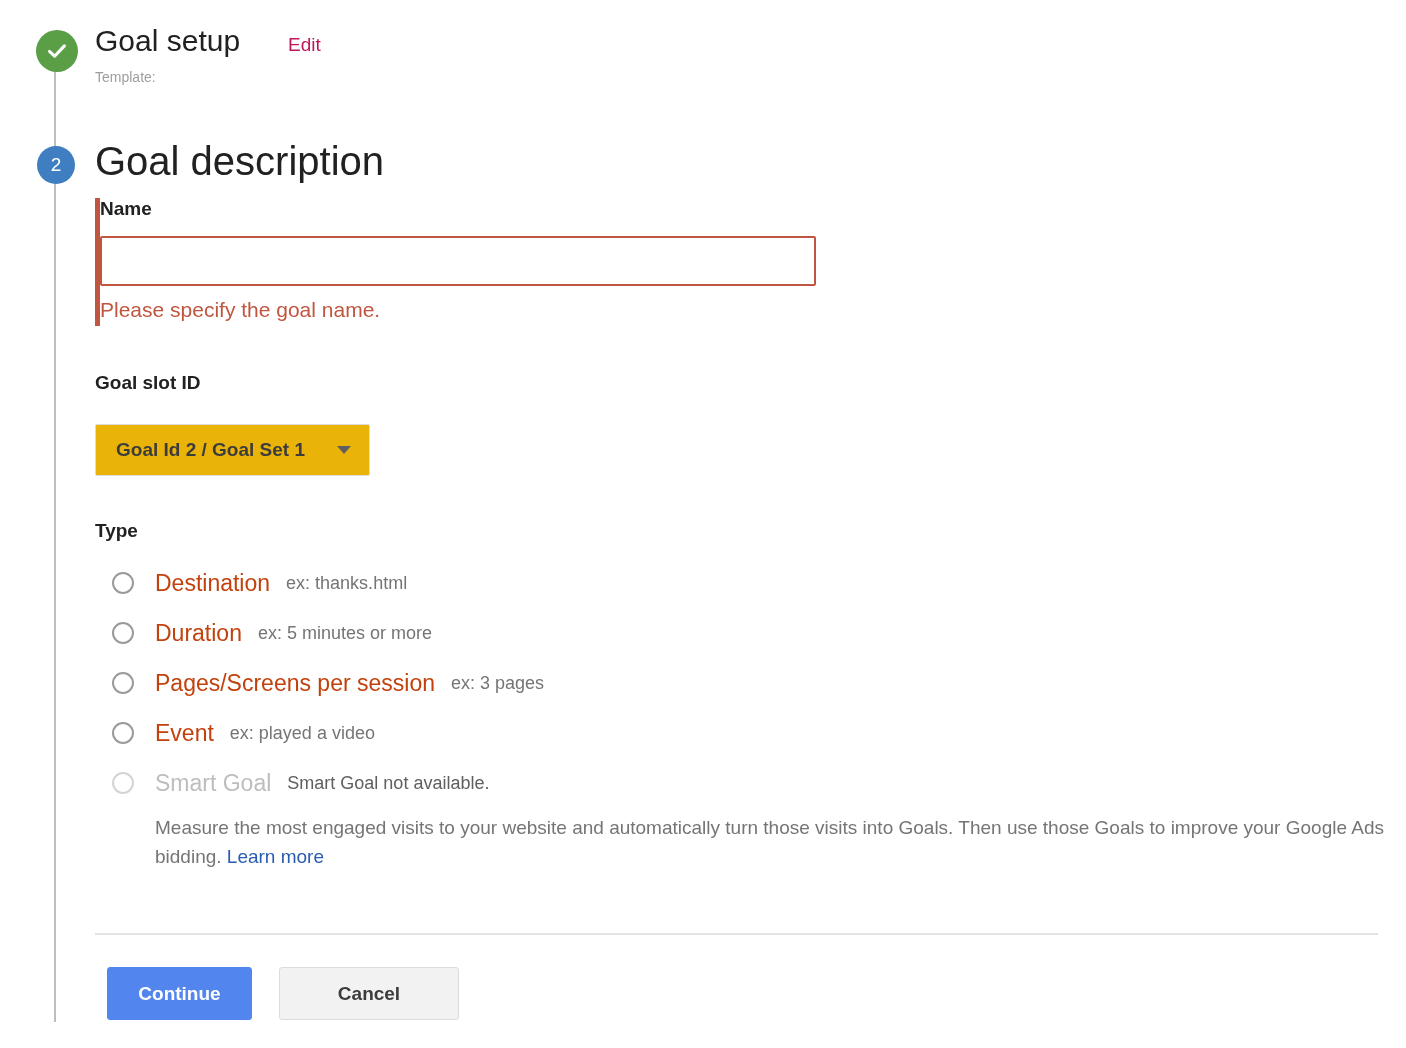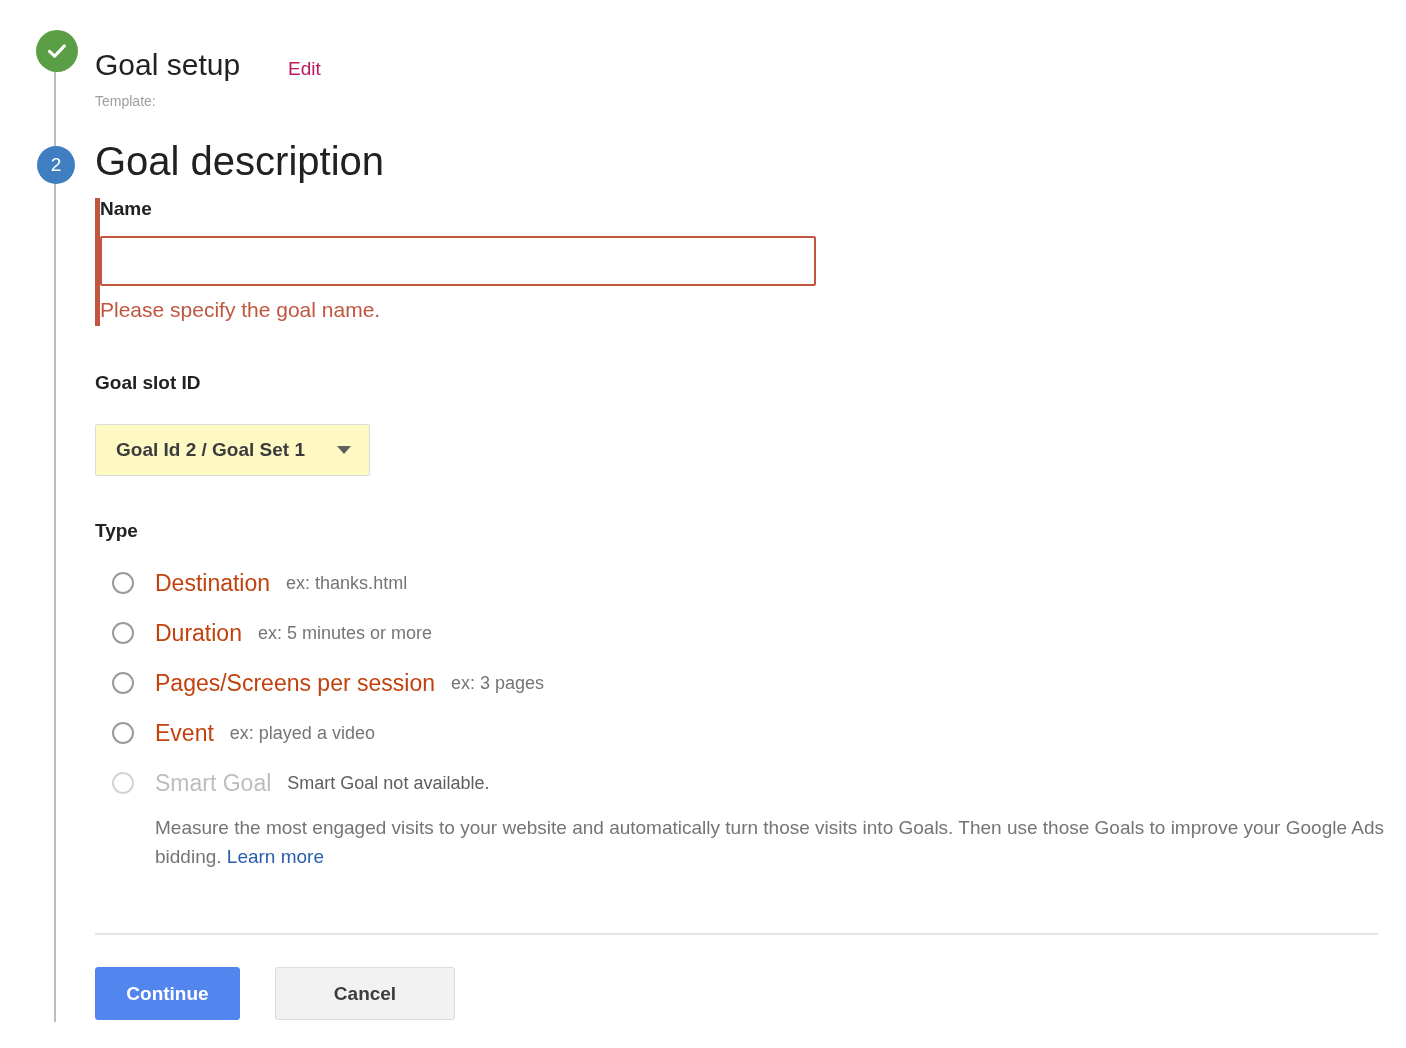--- a/index.html
+++ b/index.html
@@ -52,21 +52,21 @@
     font-size: 19px;
     line-height: 1;
     padding-bottom: 1px;
     box-sizing: border-box;
   }
 
   
   .step1 {
     position: absolute;
     left: 95px;
-    top: 48px;
+    top: 24px;
     width: 1260px;
   }
   .step1-row {
     display: flex;
     align-items: baseline;
   }
   .step1-title {
     font-size: 30px;
     color: #212121;
     line-height: 1.1;
@@ -134,21 +134,21 @@
     color: #c0563f;
   }
 
   
   .slot-section { margin-top: 46px; }
   .select-button {
     margin-top: 14px;
     display: inline-flex;
     align-items: center;
     gap: 20px;
-    background: #fef9c3;
+    background: #eab308;
     border: 1px solid #dcdcdc;
     border-radius: 2px;
     padding: 14px 18px 14px 20px;
     font-size: 19px;
     font-weight: bold;
     color: #3c3c3c;
     cursor: pointer;
     box-sizing: border-box;
     min-width: 275px;
     justify-content: space-between;
@@ -211,24 +211,24 @@
   .divider {
     position: absolute;
     left: 95px;
     top: 933px;
     width: 1283px;
     height: 2px;
     background: #e4e4e4;
   }
   .actions {
     position: absolute;
-    left: 95px;
+    left: 107px;
     top: 967px;
     display: flex;
-    gap: 35px;
+    gap: 27px;
   }
   .btn {
     font-family: "Liberation Sans", sans-serif;
     font-size: 19px;
     font-weight: bold;
     border-radius: 3px;
     cursor: pointer;
     box-sizing: border-box;
     height: 53px;
     display: flex;

